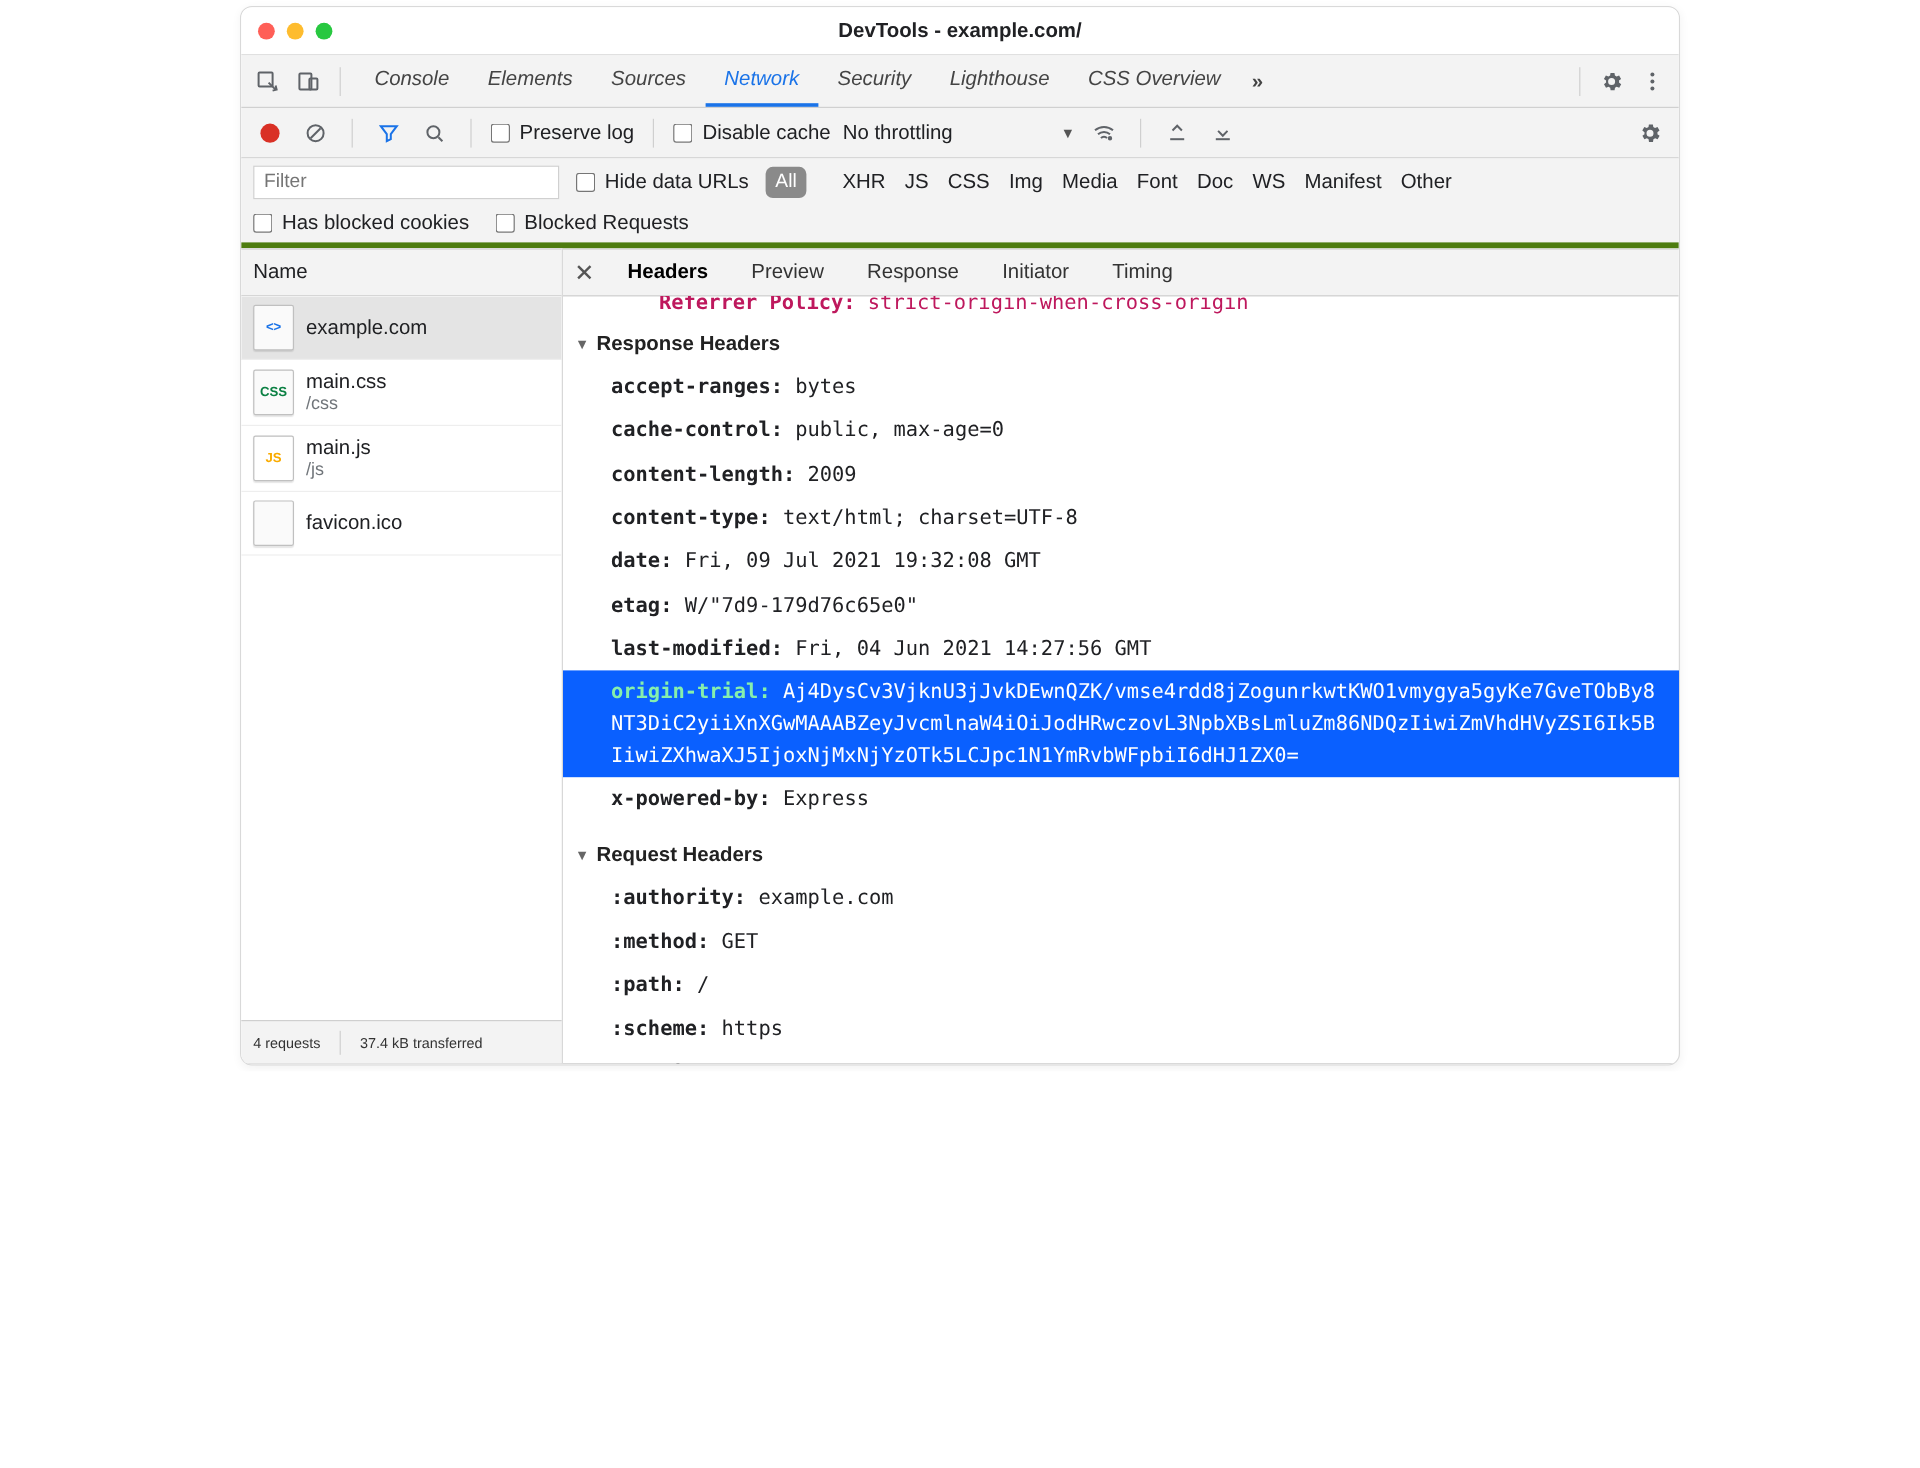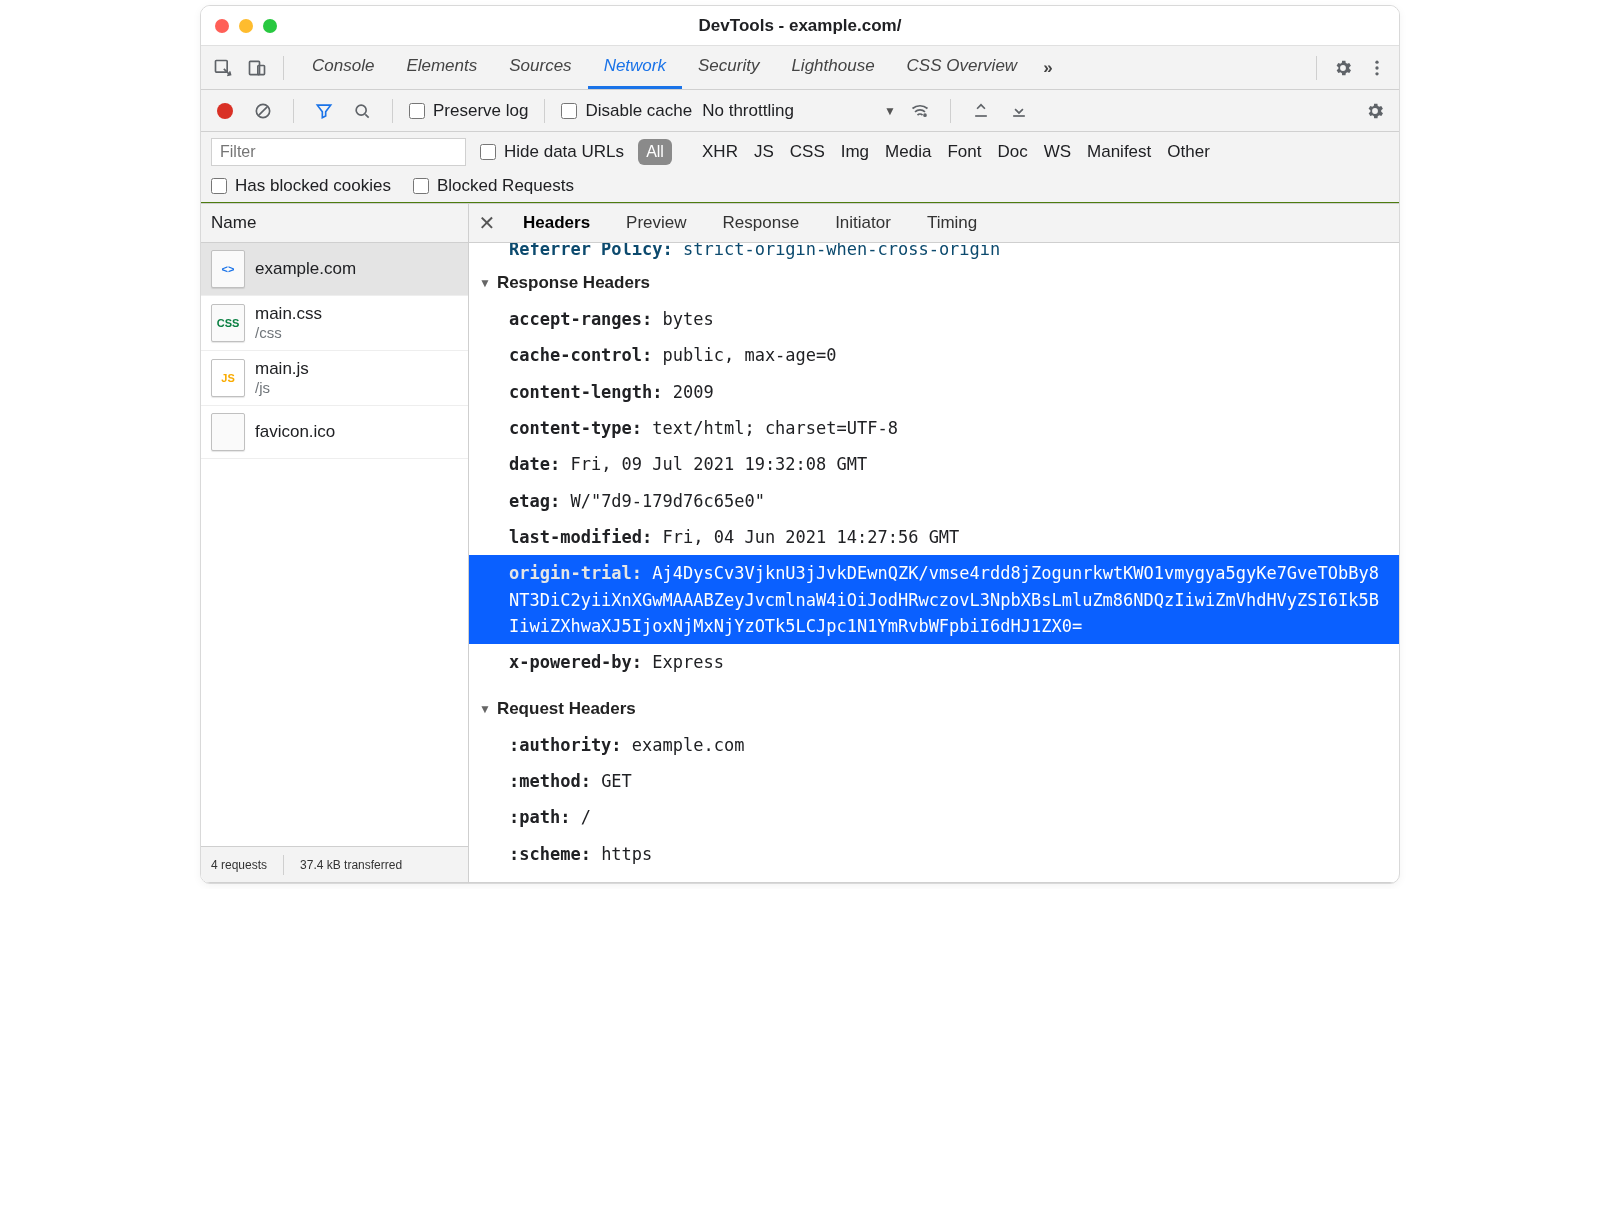--- a/index.html
+++ b/index.html
@@ -79,21 +79,21 @@
   .filter-icon { color: #1a73e8; }
   .chk { display: flex; align-items: center; gap: 8px; }
   .chk input { width: 16px; height: 16px; }
   .throttling { display: flex; align-items: center; gap: 4px; }
   .caret-down { font-size: 12px; color: #555; }
   .net-spacer { flex: 1; }
 
   
   .filter-bar {
     background: #f3f3f3;
-    border-bottom: 1px solid #4d7c0f;
+    border-bottom: 5px solid #4d7c0f;
     padding: 6px 10px;
   }
   .filter-row1 { display: flex; align-items: center; gap: 14px; flex-wrap: wrap; }
   .filter-input {
     width: 255px; height: 28px;
     background: #fff; border: 1px solid #d0d0d0;
     padding: 0 8px; font-size: 16px;
   }
   .pill-all {
     display: inline-flex; align-items: center; justify-content: center;
@@ -161,24 +161,24 @@
     padding: 8px 10px; font-weight: 700; color: #222;
   }
   .tri { font-size: 12px; color: #666; }
   .hdr-row { padding: 5px 10px 5px 40px; line-height: 1.55; }
   .hdr-row .k { font-weight: 700; }
   .hdr-row.hl {
     background: #0a60ff; color: #fff;
     padding-left: 40px; padding-right: 10px;
     word-break: break-all;
   }
-  .hdr-row.hl .k { color: #e5e5e5; }
+  .hdr-row.hl .k { color: #86efac; }
   .scroll-top-cut {
     padding: 2px 10px 6px 40px;
-    color: #0c4a6e; position: relative; overflow: hidden;
+    color: #be185d; position: relative; overflow: hidden; margin-left: 40px;
   }
   .scroll-top-cut .k { font-weight: 700; }
 
 </style>
 </head>
 <body>
 
 <div class="window">
 
   <div class="titlebar">

